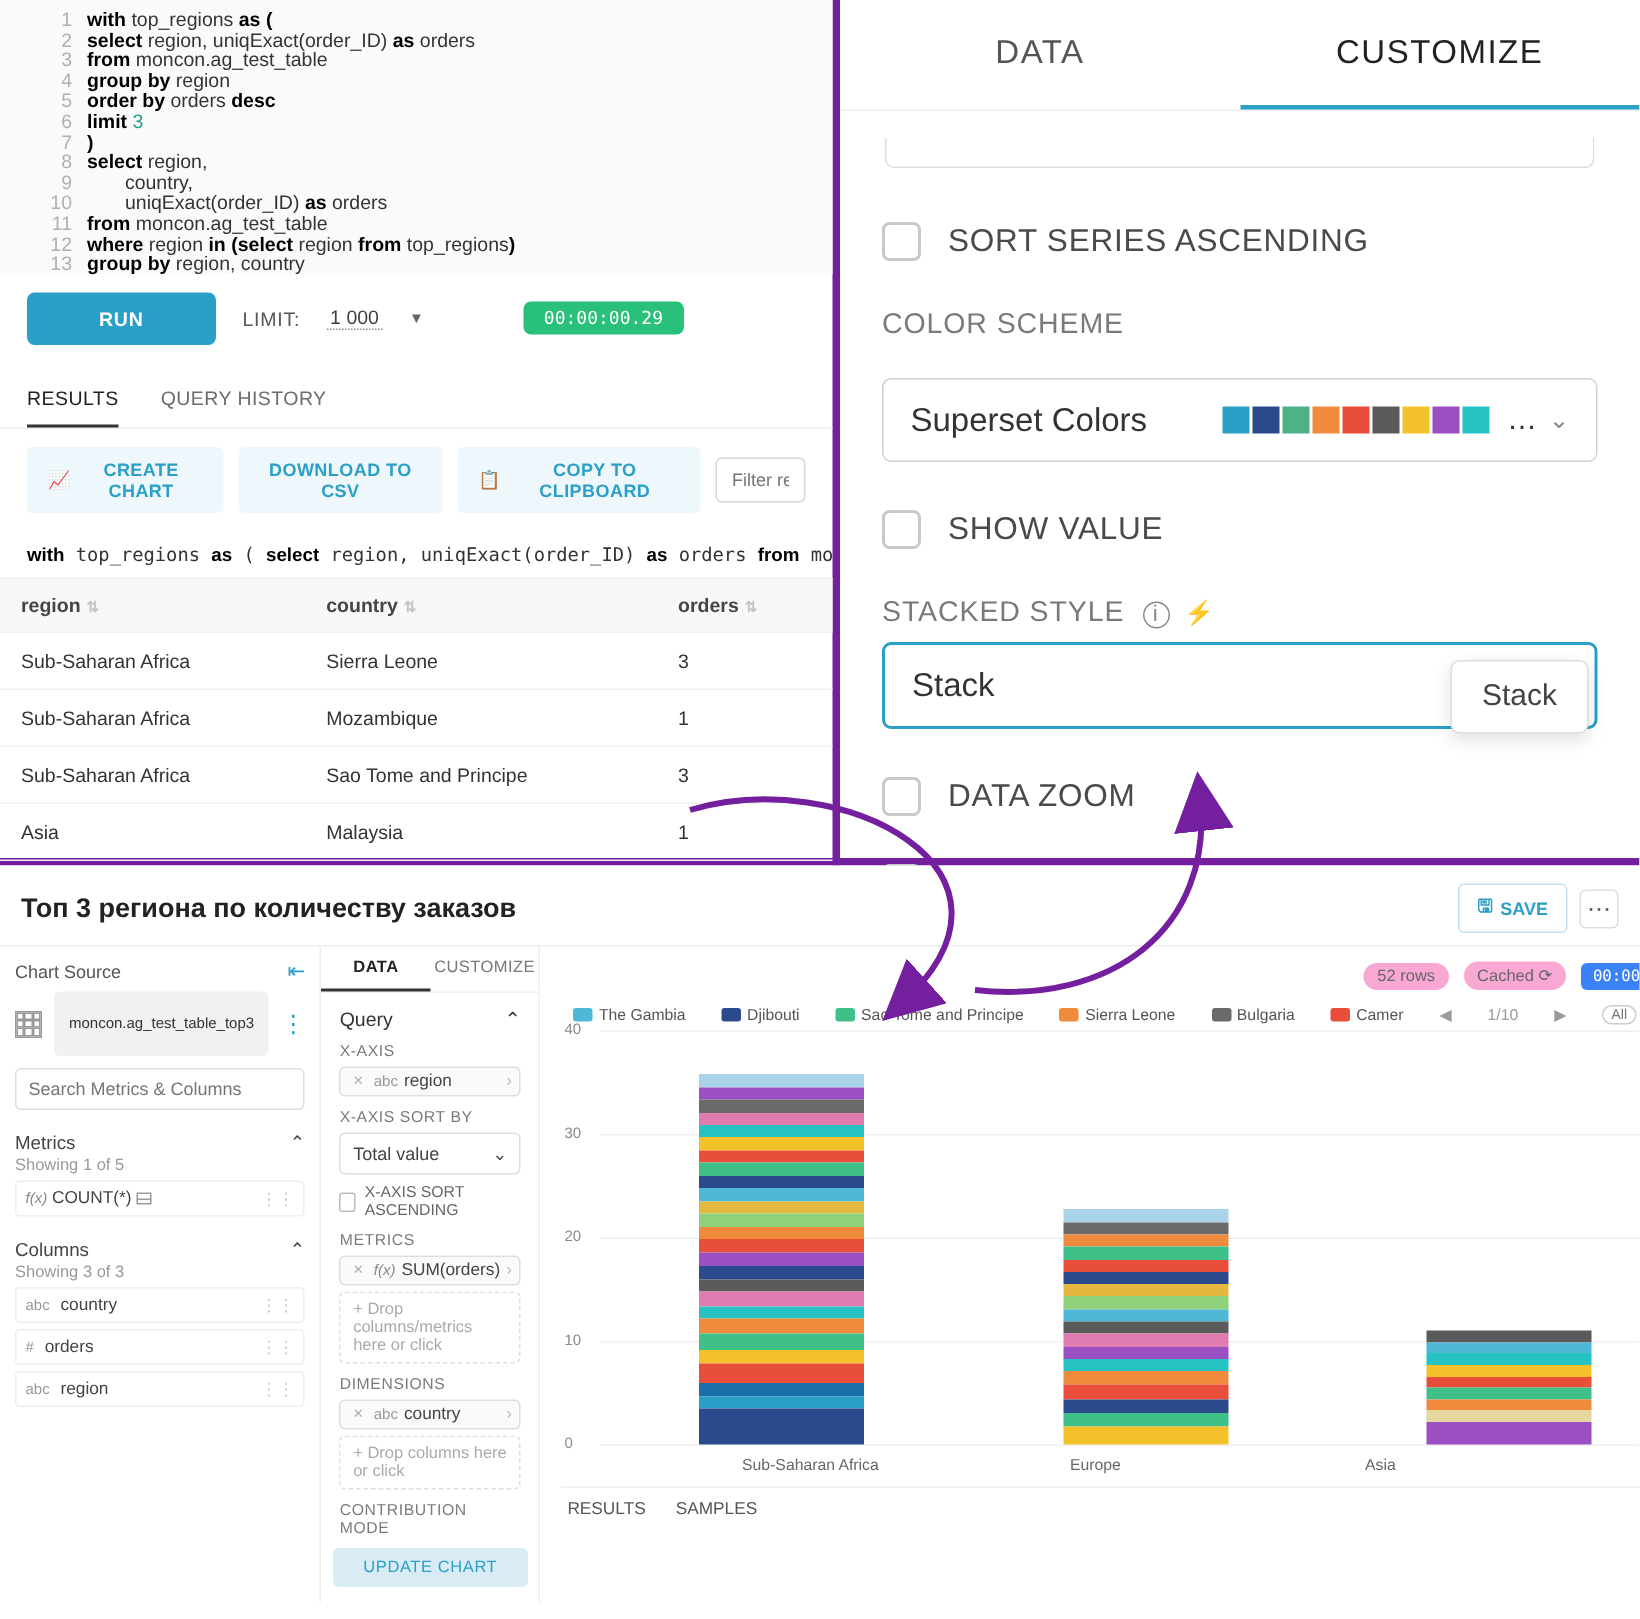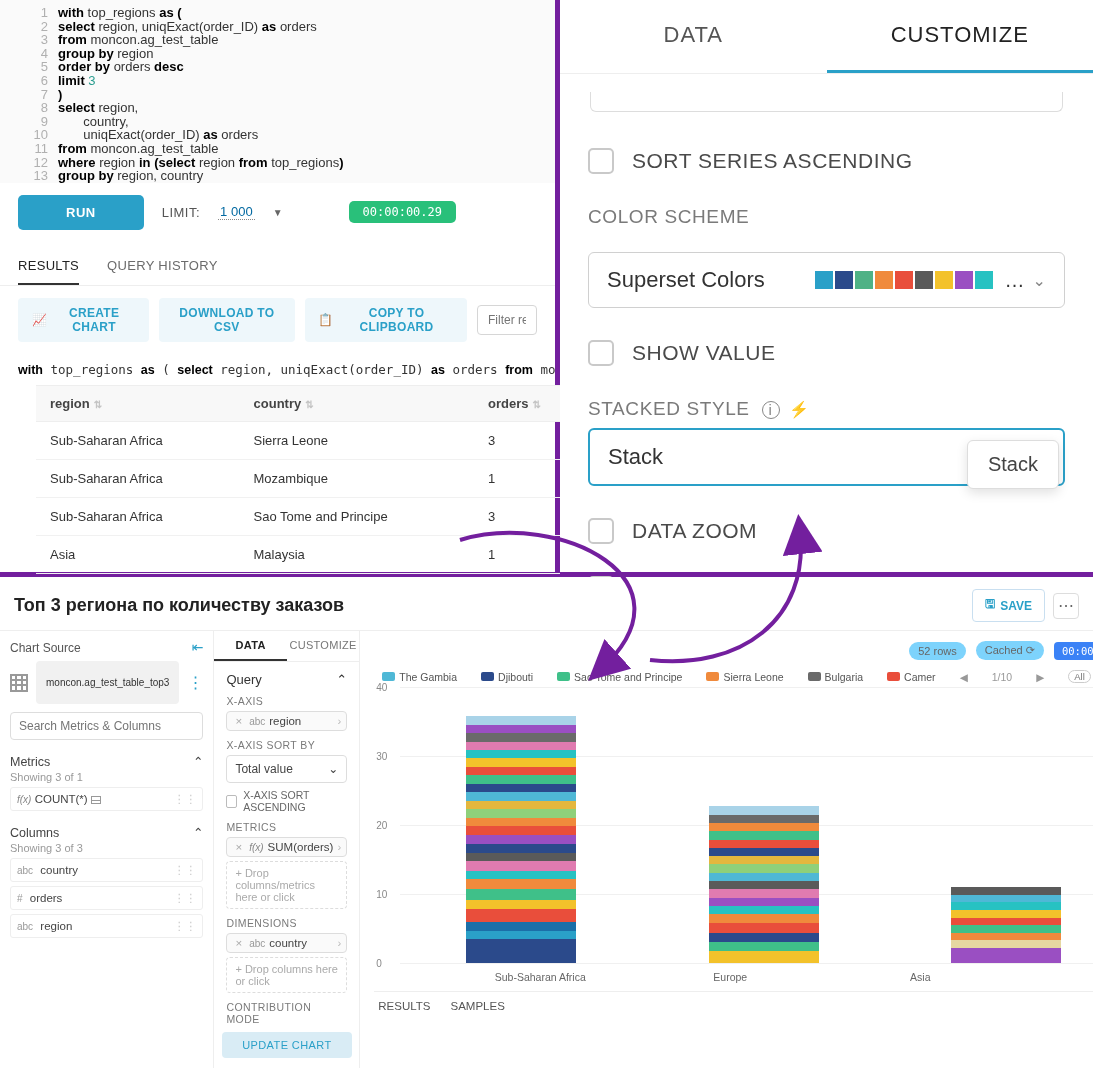--- a/index.html
+++ b/index.html
@@ -11,32 +11,32 @@
 .gutter { width:58px; text-align:right; color:#b0b0b0; padding-right:10px; user-select:none;}
 .gutter div{height:13.6px;}
 .code { white-space:pre; color:#333;}
 .code div{height:13.6px;}
 .kw{color:#000;font-weight:700;}
 .num{color:#2a9d8f;}
 .fn{color:#333;}
 .run-bar{display:flex;align-items:center;gap:18px;padding:12px 18px;}
 .run-btn{background:#2aa0c8;color:#fff;border:none;border-radius:5px;padding:10px 48px;font-weight:700;letter-spacing:0.5px;font-size:13px;cursor:pointer;}
 .limit-label{color:#555;font-size:13px;letter-spacing:0.5px;}
-.limit-val{color:#0369a1;font-size:13px;border-bottom:1px dotted #888;padding:0 2px;}
+.limit-val{color:#404040;font-size:13px;border-bottom:1px dotted #888;padding:0 2px;}
 .caret-down{font-size:10px;color:#666;}
 .time-pill{background:#29c07a;color:#fff;border-radius:5px;padding:4px 14px;font-family:Menlo,monospace;font-size:12px;}
 .tabs{display:flex;gap:28px;padding:0 18px;border-bottom:1px solid #eee;margin-top:6px;}
 .tab{padding:10px 0;font-size:13px;color:#6b6b6b;letter-spacing:0.3px;cursor:pointer;}
 .tab.active{color:#222;border-bottom:2px solid #333;font-weight:500;}
 .toolbar{display:flex;gap:10px;padding:12px 18px;align-items:center;}
 .tool-btn{background:#eef7fb;color:#2aa0c8;border:none;border-radius:4px;padding:8px 14px;font-size:12px;font-weight:700;letter-spacing:0.3px;cursor:pointer;display:flex;align-items:center;gap:6px;}
 .filter-input{border:1px solid #d6d6d6;border-radius:4px;padding:7px 10px;font-size:12px;color:#888;width:60px;}
 .sql-oneline{padding:8px 18px;font-family:Menlo,monospace;font-size:12.5px;color:#333;white-space:nowrap;overflow:hidden;}
 .sql-oneline .kw{font-weight:700;}
-table.res{width:100%;border-collapse:collapse;font-size:13px;margin-left:36px;}
+table.res{width:100%;border-collapse:collapse;font-size:13px;}
 table.res th{background:#f8f8f8;text-align:left;padding:10px 14px;font-weight:600;color:#444;border-top:1px solid #eee;border-bottom:1px solid #eee;}
 table.res td{padding:11px 14px;border-bottom:1px solid #f1f1f1;color:#333;}
 .sort-caret{color:#c4c4c4;font-size:10px;margin-left:4px;}
 
 
 #cust-panel{position:absolute;left:560px;top:0;width:533px;height:577px;border-bottom:5px solid #731F9E;background:#fff;}
 .cust-tabs{display:flex;border-bottom:1px solid #eee;}
 .cust-tab{flex:1;text-align:center;padding:22px 0;font-size:22px;color:#555;letter-spacing:1px;cursor:pointer;}
 .cust-tab.active{color:#222;border-bottom:3px solid #2aa0c8;}
 .cust-body{padding:18px 28px;display:flex;flex-direction:column;gap:32px;}
@@ -91,21 +91,21 @@
 .pill .x{color:#aaa;cursor:pointer;padding:0 3px;}
 .pill .arrow{margin-left:auto;color:#bbb;}
 .sel{border:1px solid #ddd;border-radius:4px;padding:6px 8px;font-size:12px;display:flex;justify-content:space-between;align-items:center;color:#444;}
 .drop-hint{border:1px dashed #ddd;border-radius:4px;padding:5px 8px;font-size:11px;color:#aaa;margin-top:4px;}
 .chk-sm{display:flex;align-items:center;gap:6px;font-size:10.5px;color:#666;margin-top:6px;}
 .chk-sm .box{width:13px;height:13px;border:1px solid #bbb;border-radius:2px;}
 .update-btn{margin:8px auto 10px auto;display:block;background:#d9ecf5;color:#2aa0c8;border:none;border-radius:4px;padding:7px 20px;font-size:11px;font-weight:400;letter-spacing:0.4px;cursor:pointer;}
 
 .col-right{flex:1;position:relative;padding:10px 14px 0 14px;}
 .meta-row{display:flex;justify-content:flex-end;gap:10px;align-items:center;font-size:11px;}
-.meta-pill{background:#7dd3fc;color:#666;border-radius:10px;padding:3px 9px;}
+.meta-pill{background:#f9a8d4;color:#666;border-radius:10px;padding:3px 9px;}
 .time-pill2{background:#3b82f6;color:#fff;border-radius:4px;padding:3px 8px;font-family:Menlo,monospace;font-size:10.5px;}
 .legend{display:flex;gap:24px;align-items:center;font-size:10.5px;color:#555;margin:10px 0 4px 8px;flex-wrap:nowrap;}
 .legend .item{display:flex;align-items:center;gap:4px;white-space:nowrap;}
 .legend .dot{width:13px;height:9px;border-radius:2px;}
 .legend .nav{color:#999;}
 .legend .badge{border:1px solid #ccc;border-radius:8px;padding:0 5px;font-size:9.5px;color:#777;}
 .chart-area{position:relative;height:300px;margin-left:26px;margin-top:4px;}
 .ylab{position:absolute;left:-24px;font-size:10px;color:#888;transform:translateY(-50%);}
 .gridline{position:absolute;left:0;right:12px;border-top:1px solid #f0f0f0;}
 .bars{position:absolute;left:0;right:12px;bottom:24px;top:0;display:flex;justify-content:space-around;align-items:flex-end;}
@@ -295,21 +295,21 @@
             <div></div>
           </div>
         <div class="ds-chip">moncon.ag_test_table_top3</div>
         <div class="vdots">⋮</div>
       </div>
       <input class="search-in" placeholder="Search Metrics &amp; Columns" style="">
       <div class="grp-head">
           <span>Metrics</span>
           <span>⌃</span>
         </div>
-      <div class="showing">Showing 3 of 1</div>
+      <div class="showing">Showing 1 of 5</div>
       <div class="field-row">
           <span><span class="fxico">f(x)</span> <span>COUNT(*)</span> <span class="tblico"></span></span>
           <span class="dots">⋮⋮</span>
         </div>
       <div class="grp-head" style="margin-top:14px;">
           <span>Columns</span>
           <span>⌃</span>
         </div>
       <div class="showing">Showing 3 of 3</div>
       <div id="col-items">

